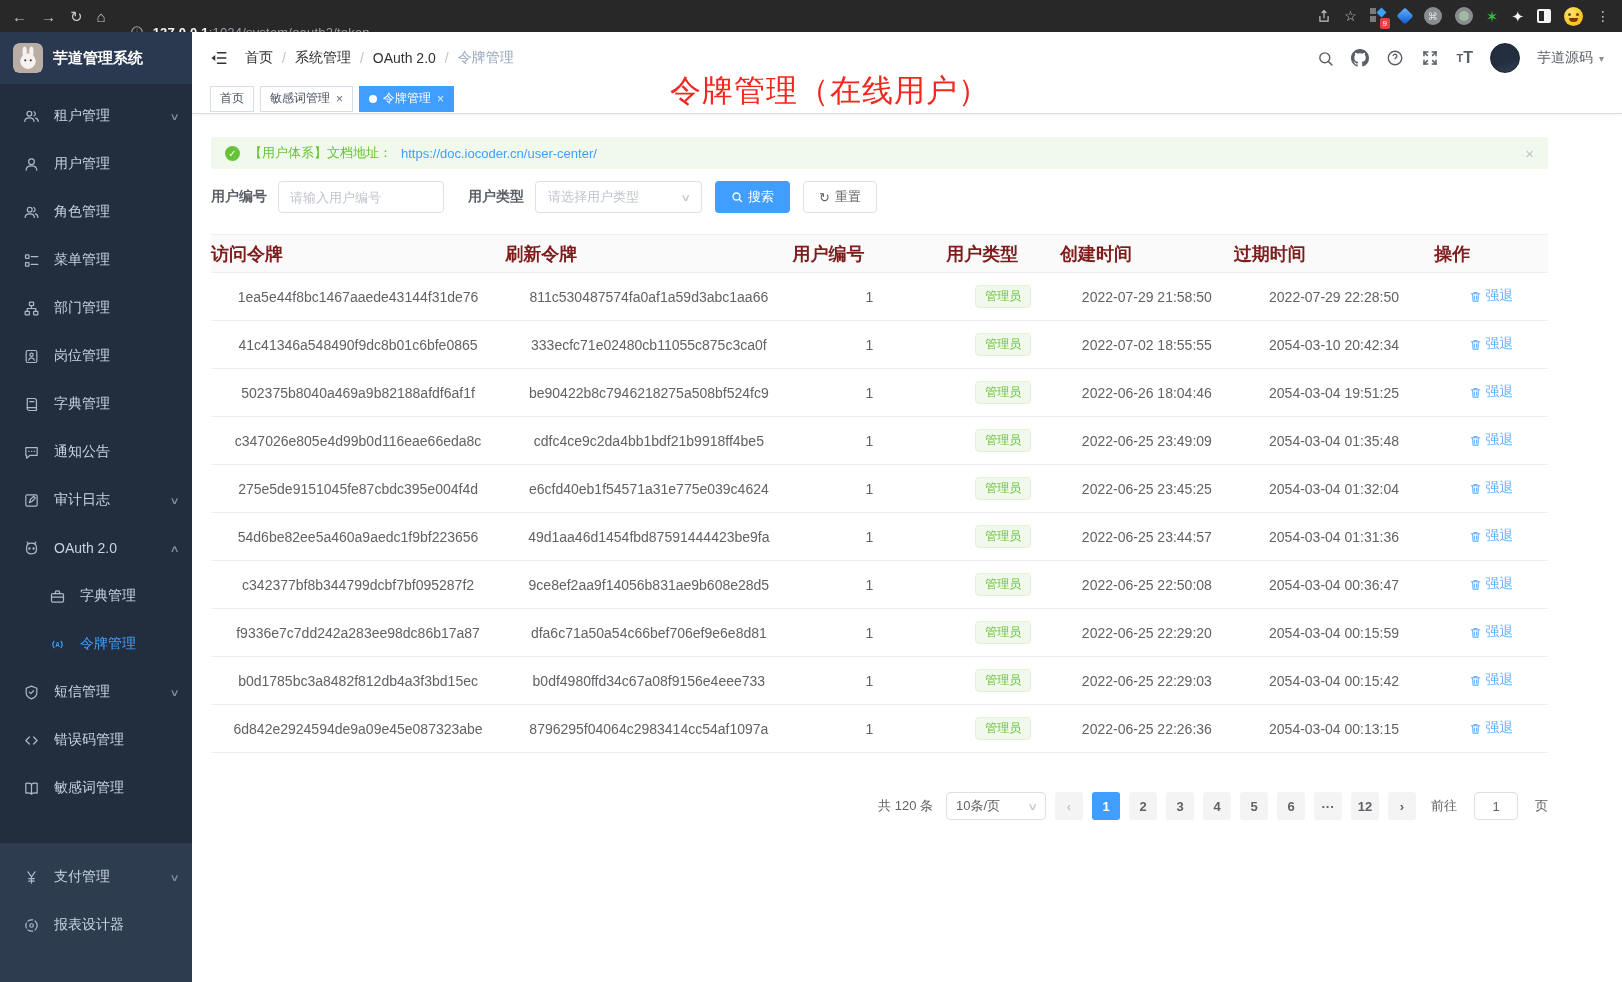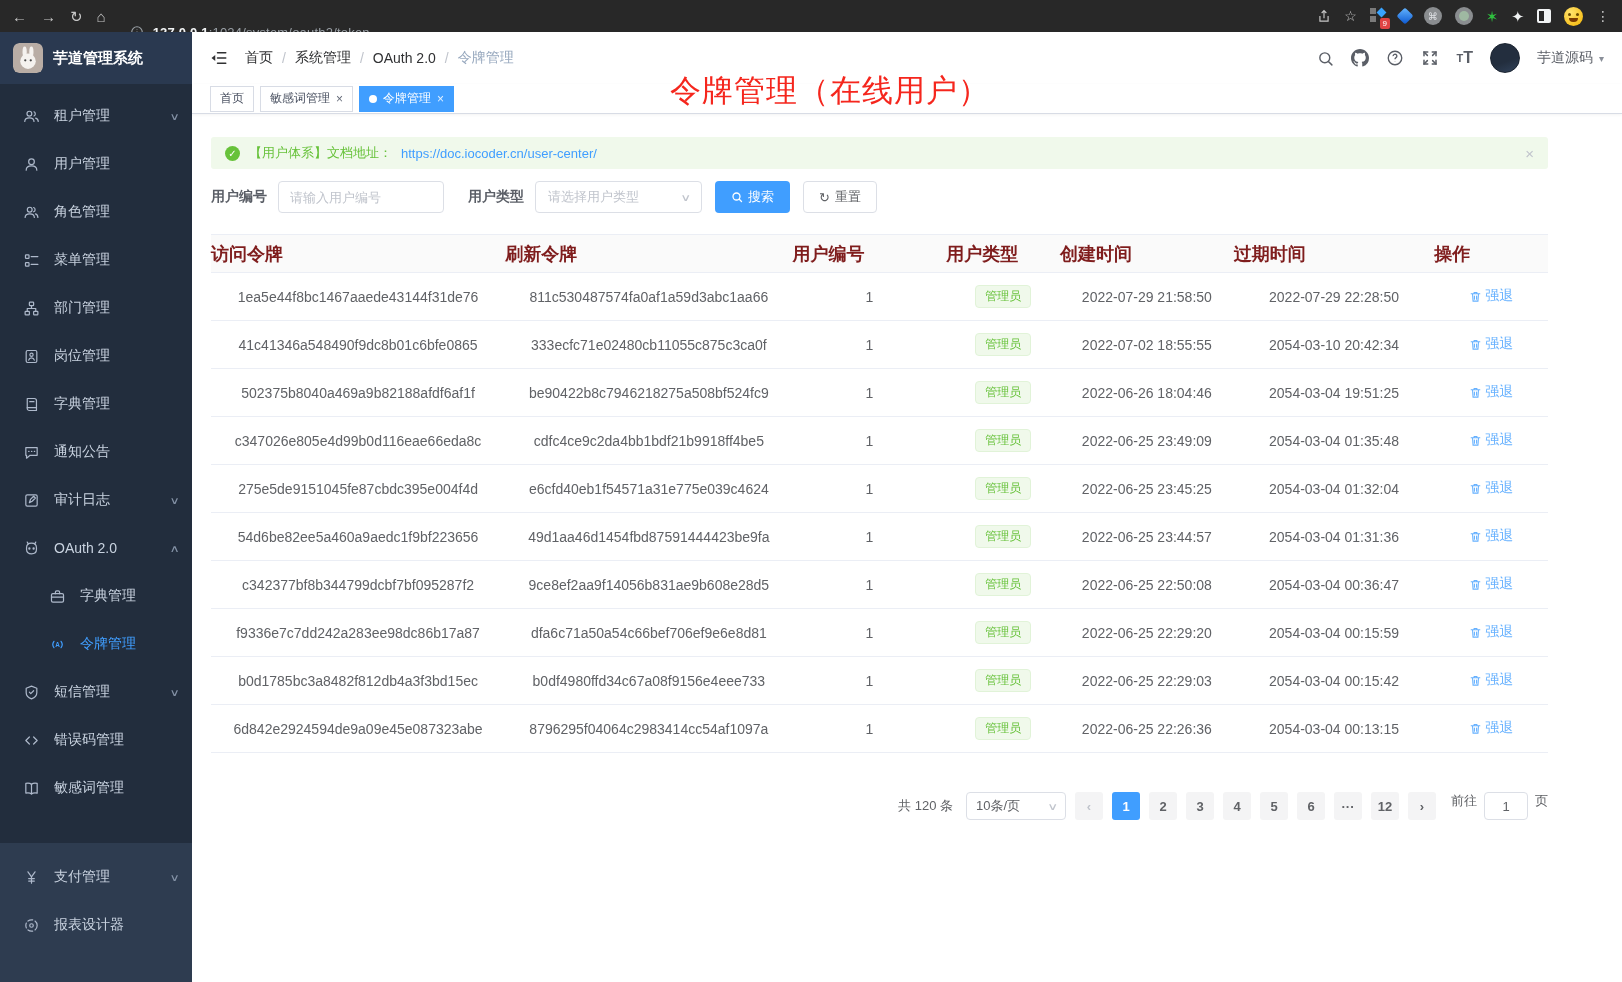--- a/index.html
+++ b/index.html
@@ -102,21 +102,21 @@
 
   
   .pager { display:flex; align-items:center; justify-content:flex-end; gap:9px; margin-top:39px; font-size:13px; color:#606266; }
   .p-total { margin-right:4px; }
   .p-size { width:100px; height:28px; border:1px solid #dcdfe6; border-radius:4px; display:flex; align-items:center; justify-content:space-between; padding:8px 9px; color:#606266; cursor:pointer; }
   .p-size .sc { font-size:10px; transform:scaleX(1.5); color:#c0c4cc; }
   .pbtn { min-width:28px; height:28px; padding:0 4px; border-radius:3px; background:#f4f4f5; display:inline-flex; align-items:center; justify-content:center; font-weight:700; color:#606266; cursor:pointer; font-size:13px; }
   .pbtn.prev { color:#c0c4cc; }
   .pbtn.next { color:#606266; }
   .pbtn.active { background:#409eff; color:#fff; }
-  .goto { display:flex; gap:7px; margin-left:6px; }
+  .goto { display:flex; align-items:center; gap:17px; margin-left:6px; }
   .goto input { width:44px; height:28px; border:1px solid #dcdfe6; border-radius:4px; text-align:center; font-size:13px; color:#606266; outline:none; font-family:inherit; }
   svg { display:block; }
 </style>
 </head>
 <body>
 
 <div class="chrome">
   <span class="navg">←</span>
   <span class="navg">→</span>
   <span class="navg">↻</span>

